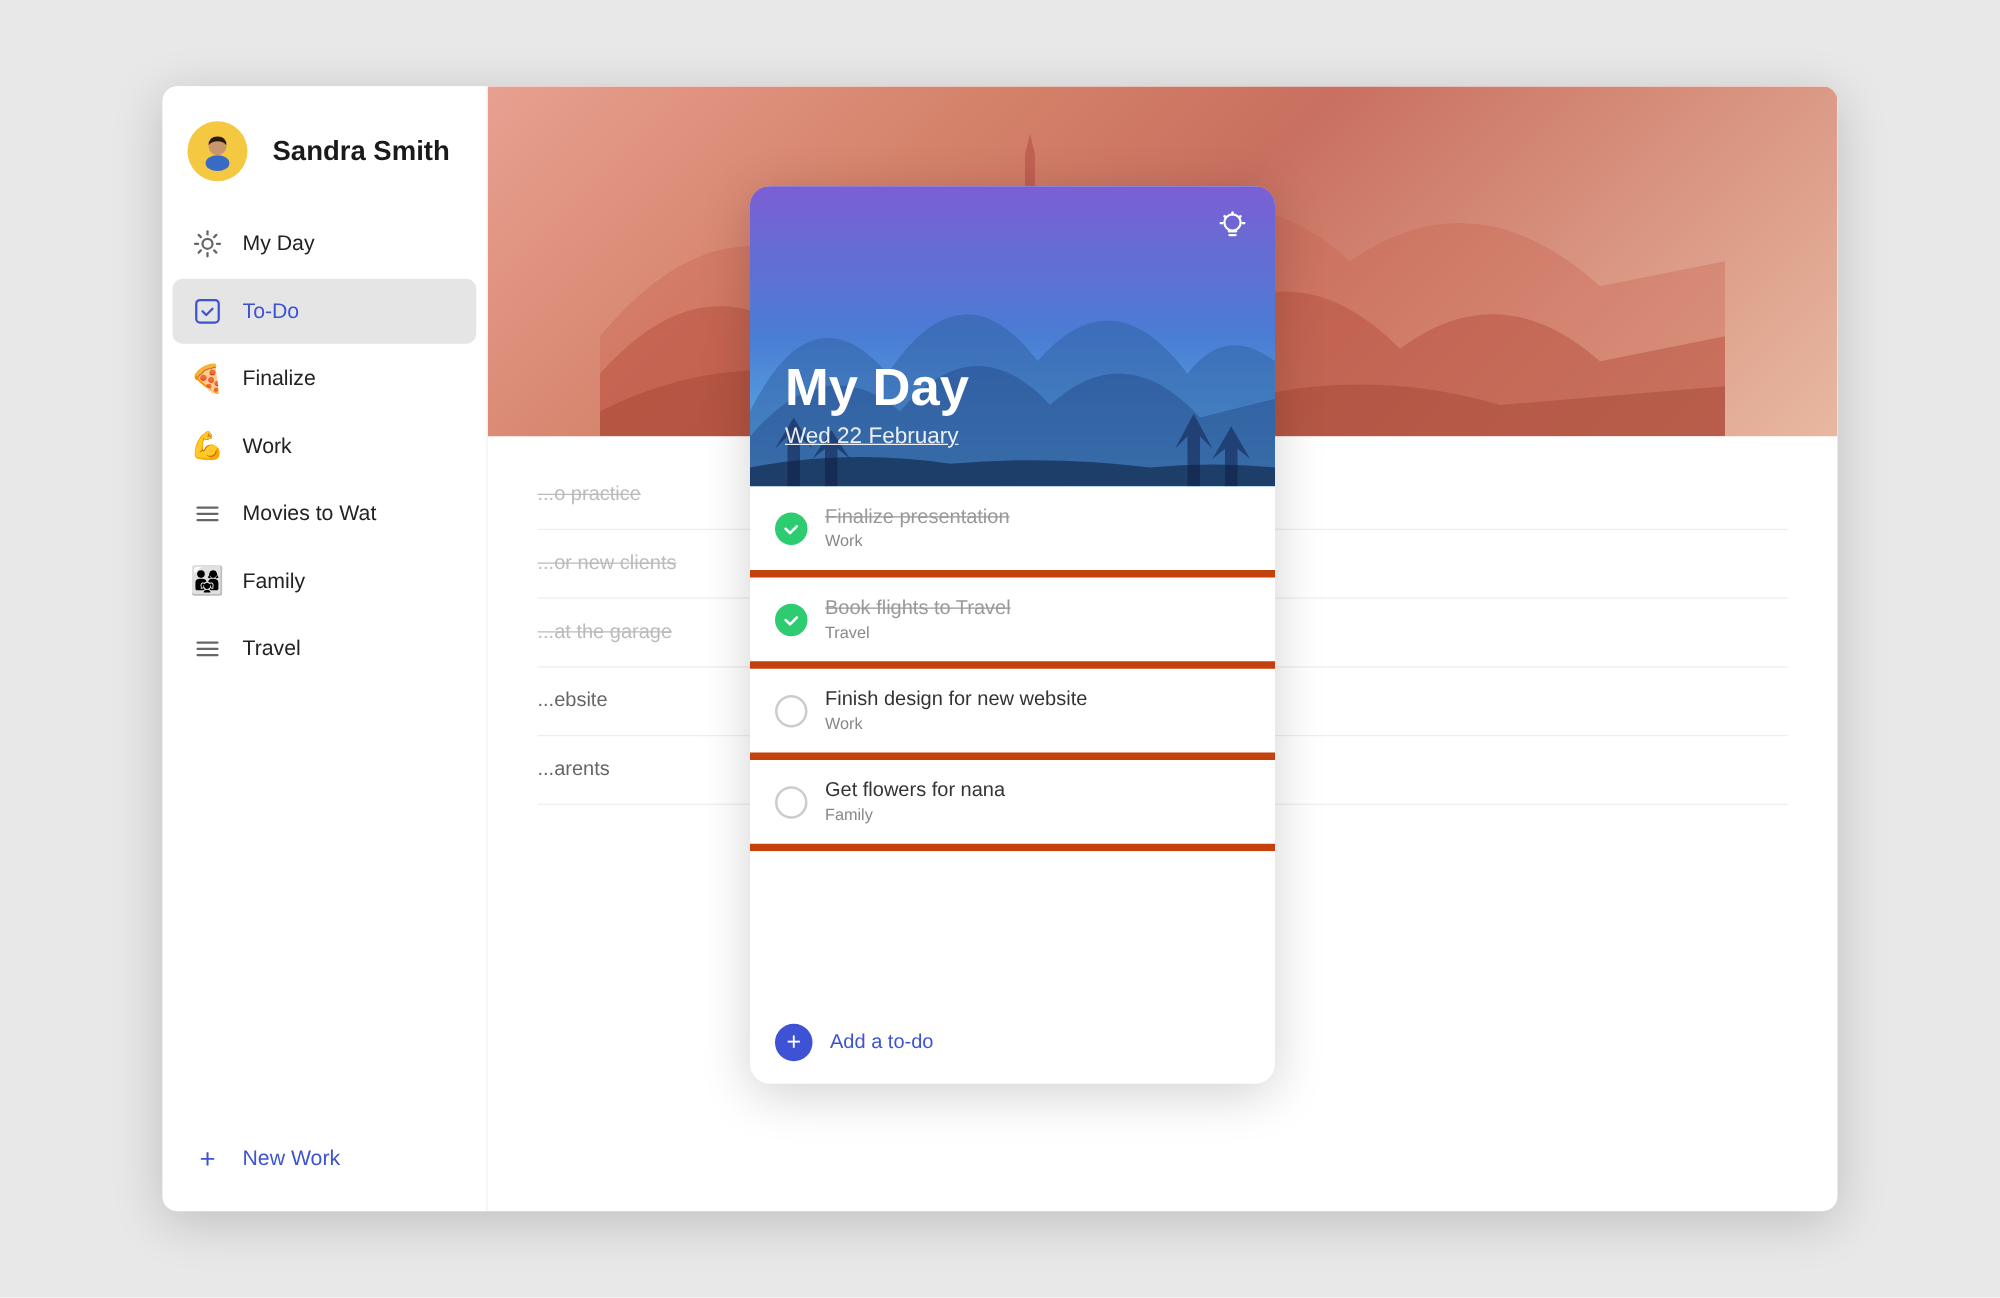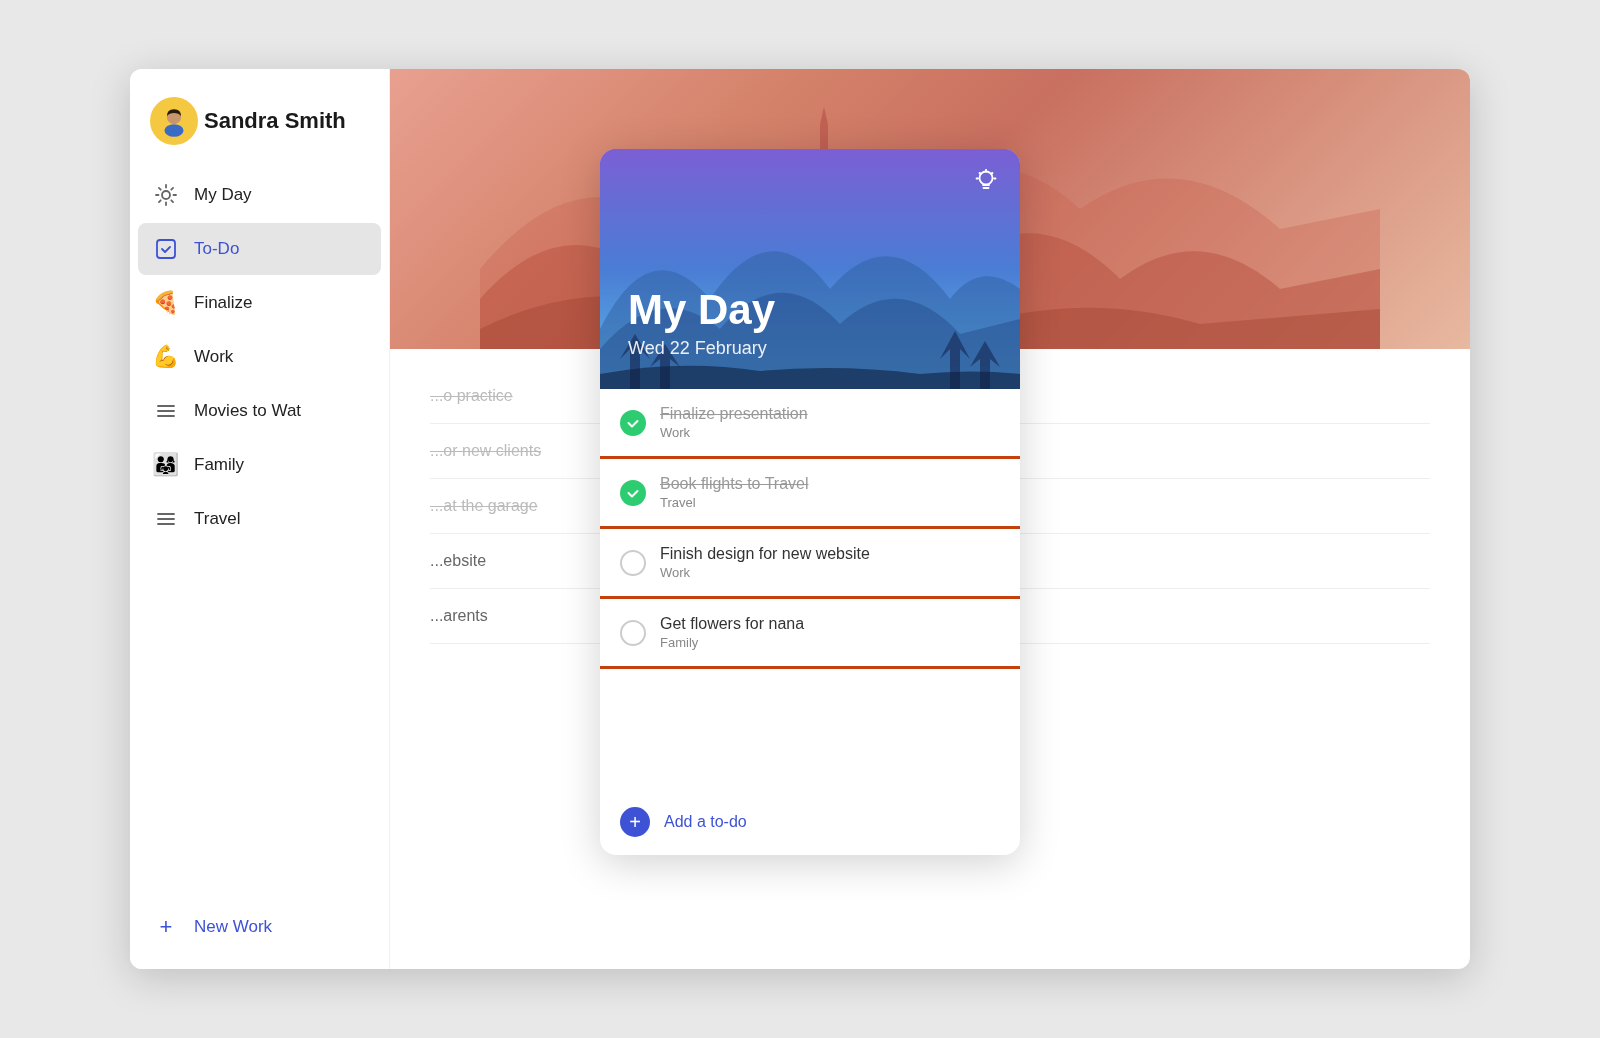--- a/index.html
+++ b/index.html
@@ -31,21 +31,21 @@
       display: flex;
       flex-direction: column;
       border-right: 1px solid #f0f0f0;
       z-index: 10;
     }
 
     .user-profile {
       display: flex;
       align-items: center;
       padding: 28px 20px 24px 20px;
-      gap: 6px;
+      gap: 20px;
     }
 
     .avatar {
       width: 48px;
       height: 48px;
       border-radius: 50%;
       background: #f5c842;
       display: flex;
       align-items: center;
       justify-content: center;
@@ -211,32 +211,33 @@
       font-weight: 700;
       color: #fff;
       display: block;
     }
 
     .myday-date {
       font-size: 18px;
       color: rgba(255,255,255,0.9);
       margin-top: 4px;
       display: block;
+      text-decoration: underline;
     }
 
     .myday-tasks {
       background: #fff;
       padding: 0;
     }
 
     .myday-task-item {
       display: flex;
       align-items: center;
       padding: 16px 20px;
-      border-bottom: 3px solid #c2410c;
+      border-bottom: 6px solid #c2410c;
       gap: 14px;
       cursor: pointer;
     }
 
     .task-check-complete {
       width: 26px;
       height: 26px;
       border-radius: 50%;
       background: #2ecc71;
       display: flex;

